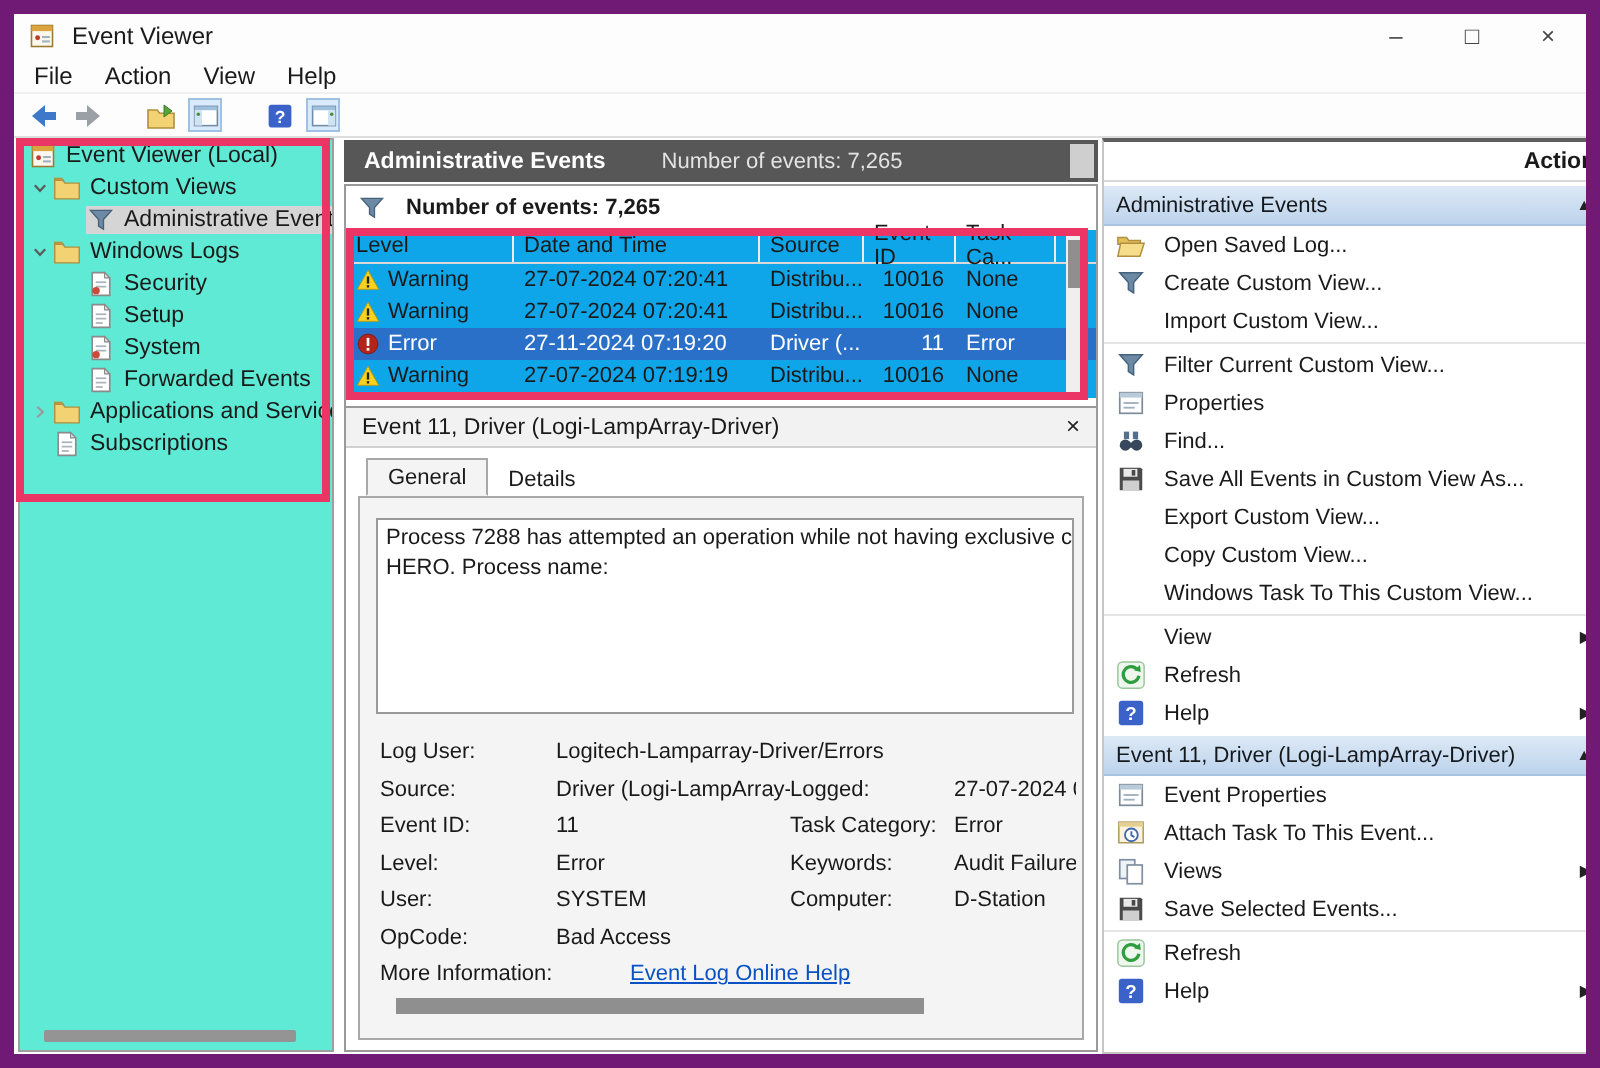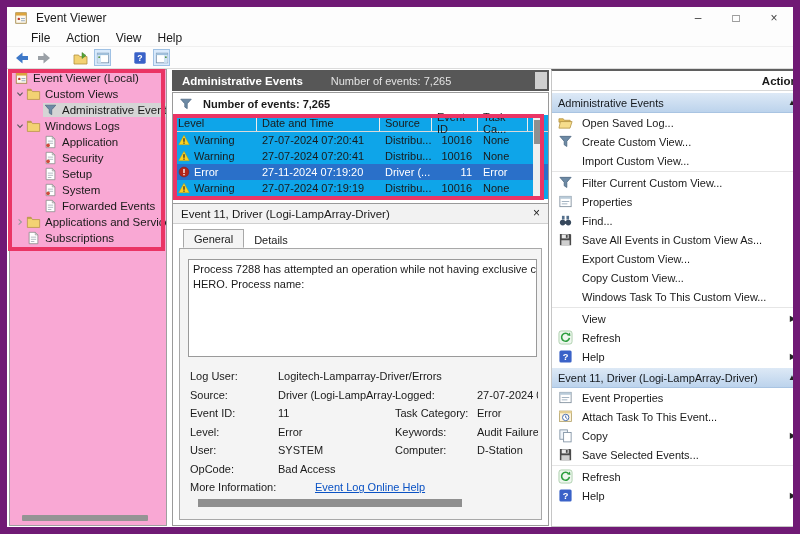--- a/index.html
+++ b/index.html
@@ -5,31 +5,31 @@
   * { box-sizing: border-box; margin: 0; padding: 0; }
   html,body { background:#cfcfcf; font-family:"Liberation Sans", sans-serif; }
   .window { position:relative; width:800px; height:534px; background:#fff; border:7px solid #701a75; overflow:hidden; font-size:11px; color:#1a1a1a; }
 
   
   .titlebar { position:absolute; left:0; top:0; width:100%; height:22px; display:flex; align-items:center; background:#fdfdfd; }
   .titlebar .app-ic { margin-left:7px; width:14px; height:14px; }
   .titlebar .t-text { margin-left:8px; font-size:12px; color:#1a1a1a; }
   .win-ctrls { position:absolute; right:0; top:0; height:22px; display:flex; }
   .win-btn { width:38px; height:22px; display:flex; align-items:center; justify-content:center; color:#444; font-size:12px; }
-  .menubar { position:absolute; left:0; top:22px; width:100%; height:18px; display:flex; align-items:center; background:#fdfdfd; border-bottom:1px solid #f0f0f0; padding-left:16px; }
+  .menubar { position:absolute; left:0; top:22px; width:100%; height:18px; display:flex; align-items:center; background:#fdfdfd; border-bottom:1px solid #f0f0f0; padding-left:2px; }
   .menu-item { padding:2px 8px; font-size:12px; color:#1a1a1a; }
   .toolbar { position:absolute; left:0; top:40px; width:100%; height:22px; display:flex; align-items:center; gap:5px; background:#fdfdfd; border-bottom:1px solid #dcdcdc; padding-left:6px; }
   .tb-ic { width:17px; height:17px; display:flex; align-items:center; justify-content:center; }
   .tb-box { border:1px solid #9fc1e4; background:#d9eafc; }
   .tb-gap { width:10px; }
   svg.ic { width:14px; height:14px; display:block; }
   svg.ic16 { width:16px; height:16px; display:block; }
 
   
-  .tree-panel { position:absolute; left:2px; top:62px; width:158px; height:457px; background:#f9a8d4; border:1px solid #9f9f9f; overflow:hidden; }
+  .tree-panel { position:absolute; left:2px; top:62px; width:158px; height:457px; background:#5eead4; border:1px solid #9f9f9f; overflow:hidden; }
   .tree-row { display:flex; align-items:center; height:16px; font-size:11.5px; white-space:nowrap; }
   .tree-row .chev { width:12px; display:flex; justify-content:center; flex:0 0 12px; }
   .tree-row .tic { width:15px; height:14px; flex:0 0 15px; margin-right:4px; }
   .lvl0 { padding-left:4px; } .lvl1 { padding-left:4px; } .lvl1n { padding-left:16px; } .lvl2 { padding-left:33px; }
   .sel-bg { display:flex; align-items:center; background:#d5d5d5; padding-right:6px; }
   .tree-hscroll { position:absolute; left:12px; bottom:4px; width:126px; height:6px; background:#949494; border-radius:1px; }
 
   
   .center-header { position:absolute; left:165px; top:63px; width:377px; height:21px; background:#575757; display:flex; align-items:center; }
   .center-header .ch-title { color:#fff; font-weight:bold; font-size:11.5px; margin-left:10px; }
@@ -296,26 +296,20 @@
         </span>
       <svg class="tic ic">
           <use href="#s-folder"></use>
         </svg>
       <span>Windows Logs</span>
     </div>
     <div class="tree-row lvl2">
       <svg class="tic ic">
           <use href="#s-page-red"></use>
         </svg>
-      <span>Application</span>
-    </div>
-    <div class="tree-row lvl2">
-      <svg class="tic ic">
-          <use href="#s-page-red"></use>
-        </svg>
       <span>Security</span>
     </div>
     <div class="tree-row lvl2">
       <svg class="tic ic">
           <use href="#s-page"></use>
         </svg>
       <span>Setup</span>
     </div>
     <div class="tree-row lvl2">
       <svg class="tic ic">
@@ -567,21 +561,21 @@
     <div class="act-item">
       <svg class="a-ic">
           <use href="#s-task"></use>
         </svg>
       <span class="a-lab">Attach Task To This Event...</span>
     </div>
     <div class="act-item">
       <svg class="a-ic">
           <use href="#s-copy"></use>
         </svg>
-      <span class="a-lab">Copy</span>
+      <span class="a-lab">Views</span>
       <span class="sub">▶</span>
     </div>
     <div class="act-item">
       <svg class="a-ic">
           <use href="#s-save"></use>
         </svg>
       <span class="a-lab">Save Selected Events...</span>
     </div>
     <div class="act-sep"></div>
     <div class="act-item">

